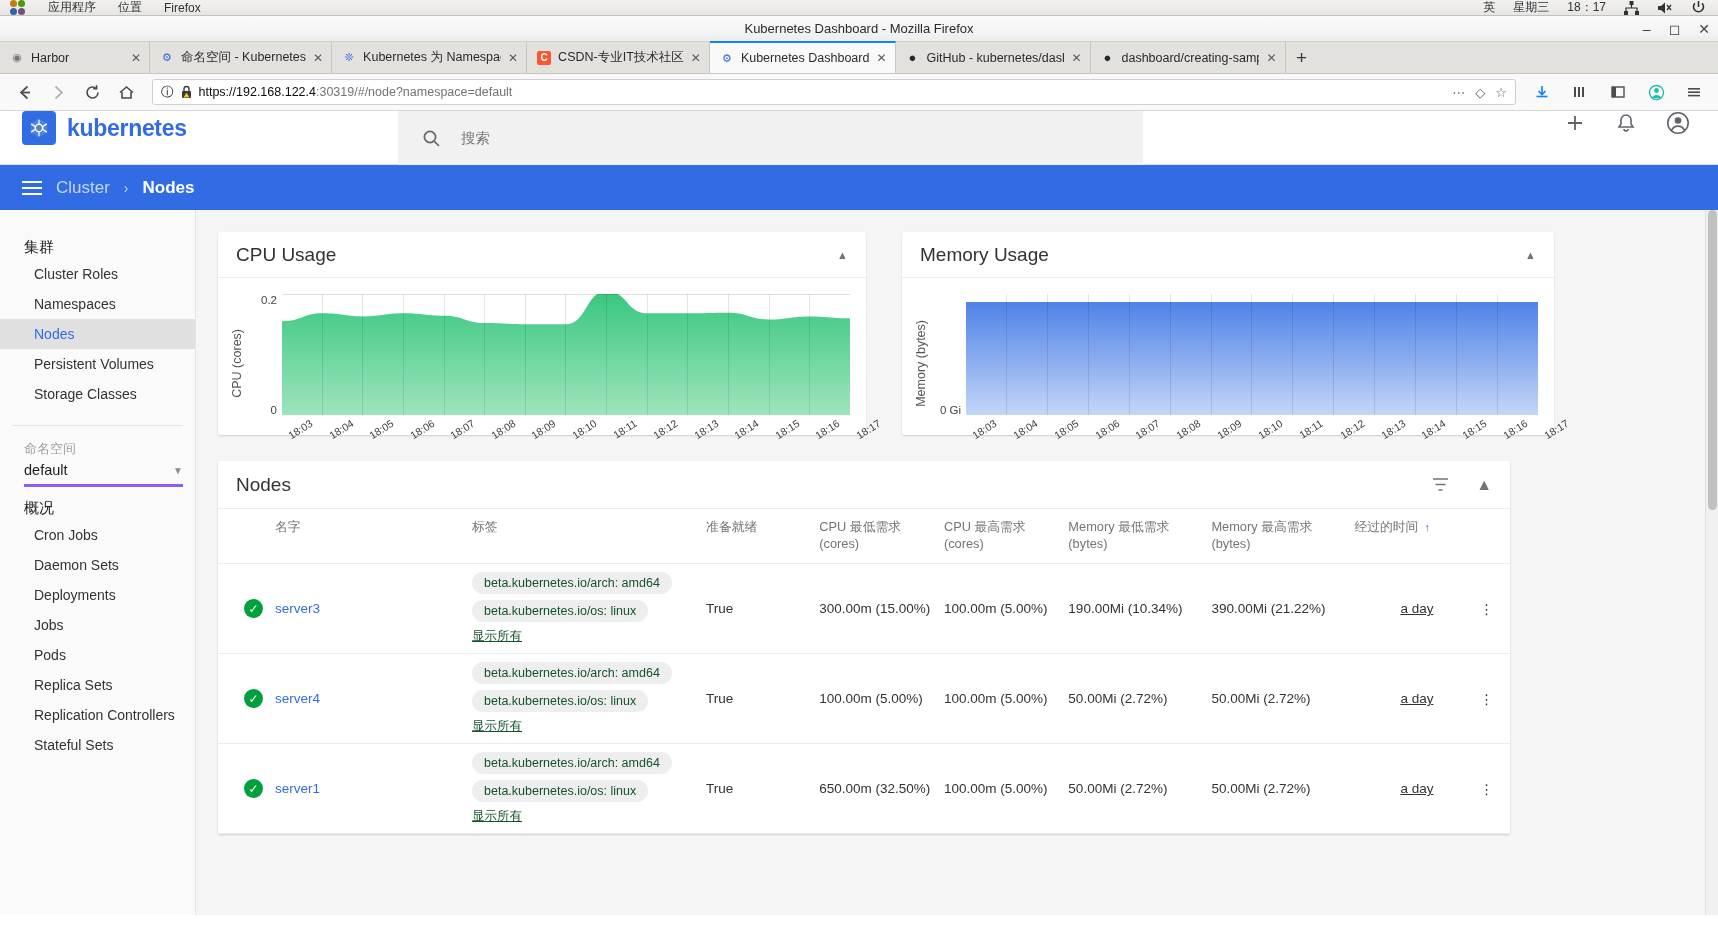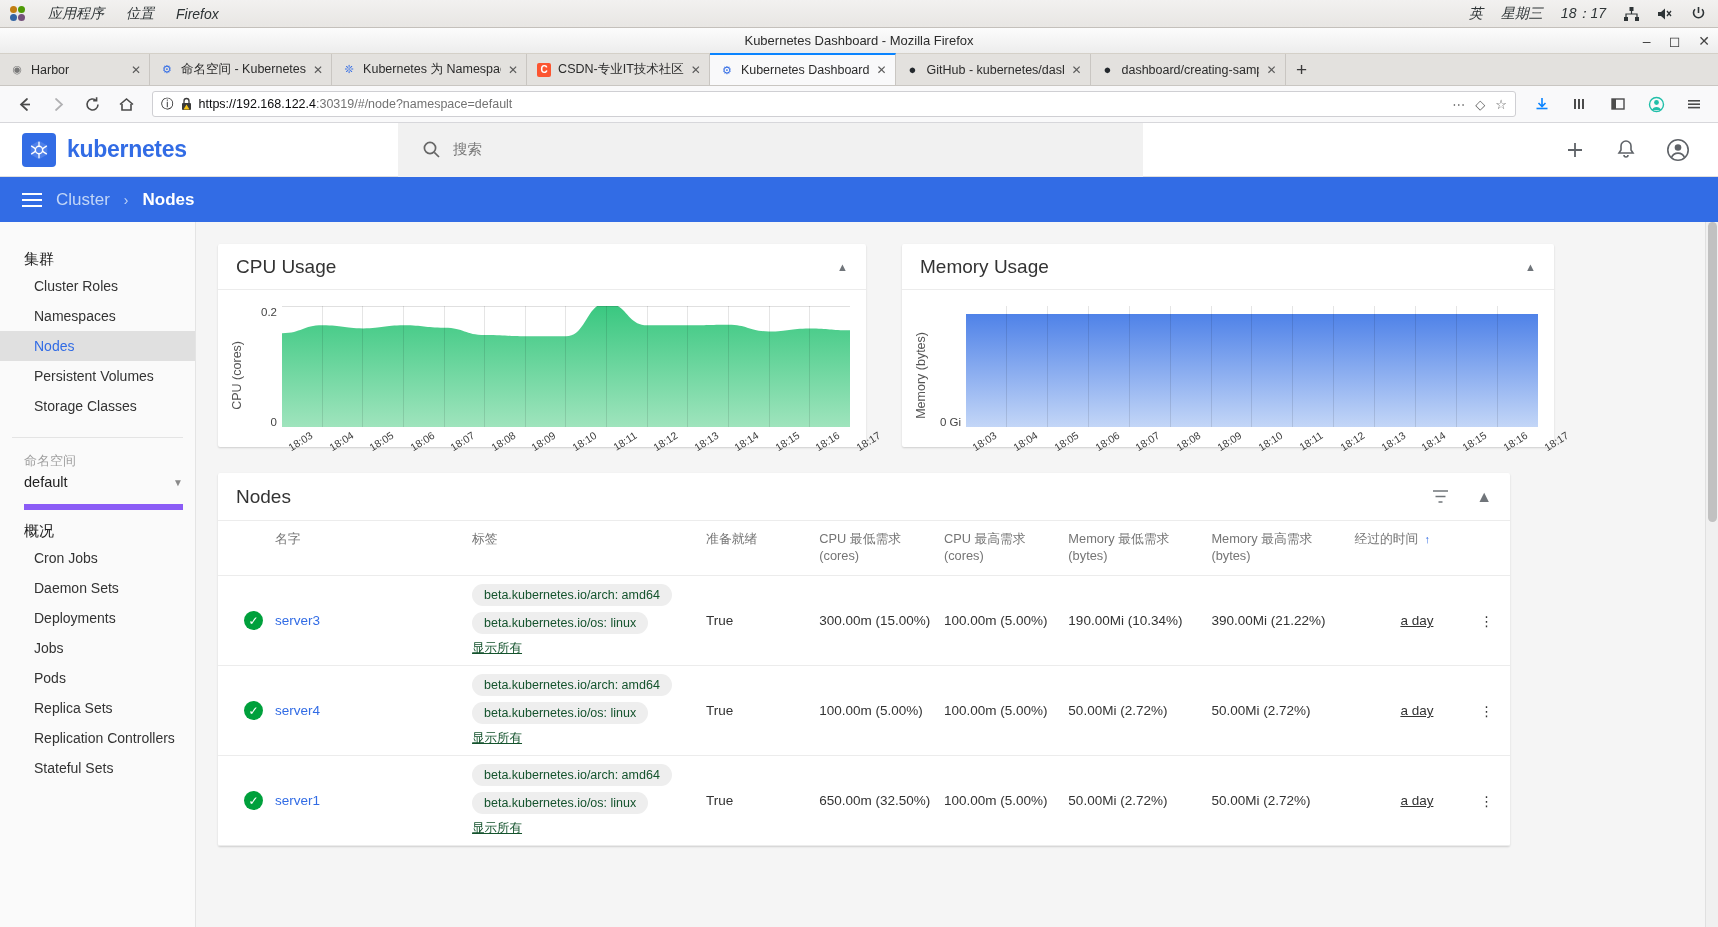--- a/index.html
+++ b/index.html
@@ -4,23 +4,23 @@
 <style>
   * { box-sizing: border-box; margin: 0; padding: 0; }
   html, body {
     width: 1718px; height: 927px;
     font-family: "Liberation Sans", sans-serif;
     background: #fff; overflow: hidden;
   }
 
   
   #gnome-panel {
-    height: 28px; background: linear-gradient(#f2f1f0, #e8e6e3);
+    height: 16px; background: linear-gradient(#f2f1f0, #e8e6e3);
     border-bottom: 1px solid #c4c0bb;
-    display: flex; align-items: center; font-size: 14px; color: #2e3436; font-style: italic;
+    display: flex; align-items: center; font-size: 12px; color: #2e3436;
   }
   #gnome-panel .left { display: flex; align-items: center; gap: 22px; padding-left: 10px; }
   #gnome-panel .right { margin-left: auto; display: flex; align-items: center; gap: 18px; padding-right: 12px; }
   .gnome-item { cursor: default; }
   .gnome-logo { width: 16px; height: 16px; position: relative; }
   .gnome-logo i {
     position: absolute; width: 7px; height: 7px; border-radius: 50%;
   }
   .gnome-logo i:nth-child(1){ background:#c17d11; left:0; top:0;}
   .gnome-logo i:nth-child(2){ background:#4e9a06; left:8px; top:0;}
@@ -69,28 +69,28 @@
     display:flex; align-items:center; gap:6px; padding:0 8px; font-size:12.5px; color:#0c0c0d;
   }
   #urlbar .u-scheme { color:#0c0c0d; }
   #urlbar .u-dim { color:#737373; }
   #urlbar .right-icons { margin-left:auto; display:flex; gap:10px; color:#5a5a5a; font-size:13px; }
   .navbar-right { display:flex; align-items:center; gap:10px; color:#4b4b4b; font-size:15px; }
 
   
   #k8s { flex:1; display:flex; flex-direction:column; overflow:hidden; position:relative; }
 
-  #k8s-header { height:54px; background:#fff; display:flex; align-items:center;
+  #k8s-header { height:54px; background:#fff; display:flex; align-items:flex-start;
                 border-bottom:1px solid #e0e0e0; }
   #k8s-logo { display:flex; align-items:center; gap:11px; padding-left:22px; width:398px; }
   .k8s-wheel { width:34px; height:34px; background:#326ce5; border-radius:4px;
                display:flex; align-items:center; justify-content:center; }
   #k8s-logo .brand { font-size:23px; font-weight:bold; color:#326ce5; letter-spacing:-0.3px; }
   #k8s-search { flex:1; max-width:745px; height:54px; background:#f1f1f1; display:flex; align-items:center;
-                gap:12px; padding-left:24px; font-size:14.5px; color:#777; }
+                gap:20px; padding-left:24px; font-size:14.5px; color:#777; }
   #k8s-header-actions { margin-left:auto; display:flex; align-items:center; gap:30px; padding-right:28px;
                         color:#5f6368; }
 
   #k8s-toolbar { height:45px; background:#326ce5; display:flex; align-items:center; gap:14px; padding-left:22px;
                  color:#fff; font-size:17px; }
   #hamburger { display:flex; flex-direction:column; gap:4px; cursor:pointer; }
   #hamburger span { display:block; width:20px; height:2px; background:#fff; }
   .crumb-dim { color:#c2d6f7; }
   .crumb-sep { color:#c2d6f7; font-size:14px; }
   .crumb-cur { font-weight:bold; }
@@ -98,21 +98,21 @@
   #k8s-body { flex:1; display:flex; overflow:hidden; }
 
   
   #sidebar { width:196px; background:#fafafa; border-right:1px solid #e4e4e4; padding-top:16px;
              font-size:14px; overflow:hidden; flex:none; }
   .nav-section { padding:12px 0 2px 24px; font-size:15px; color:#212121; font-weight:500; }
   .nav-item { padding:7px 0 7px 34px; font-size:14px; color:#333; cursor:pointer; }
   .nav-item.active { background:#e0e0e0; color:#326ce5; }
   .nav-divider { height:1px; background:#e4e4e4; margin:16px 12px 0 12px; }
   .ns-label { padding:14px 0 4px 24px; font-size:13px; color:#9e9e9e; }
-  .ns-select { margin:0 12px 0 24px; padding-bottom:14px; border-bottom:6px solid #8b5cf6;
+  .ns-select { margin:0 12px 0 24px; padding-bottom:6px; border-bottom:3px solid #8b5cf6;
                display:flex; align-items:center; font-size:14.5px; color:#212121; cursor:pointer; }
   .ns-select .caret { margin-left:auto; color:#8a8a8a; font-size:10px; }
 
   
   #content { flex:1; background:#f5f5f5; overflow:hidden; padding:22px 20px 0 22px; }
   .charts-row { display:flex; gap:36px; }
   .card { background:#fff; border-radius:2px; box-shadow:0 1px 2px rgba(0,0,0,.16); }
   .card-head { height:46px; display:flex; align-items:center; padding:0 18px;
                border-bottom:1px solid #ececec; }
   .card-title { font-size:19px; color:#333; }

